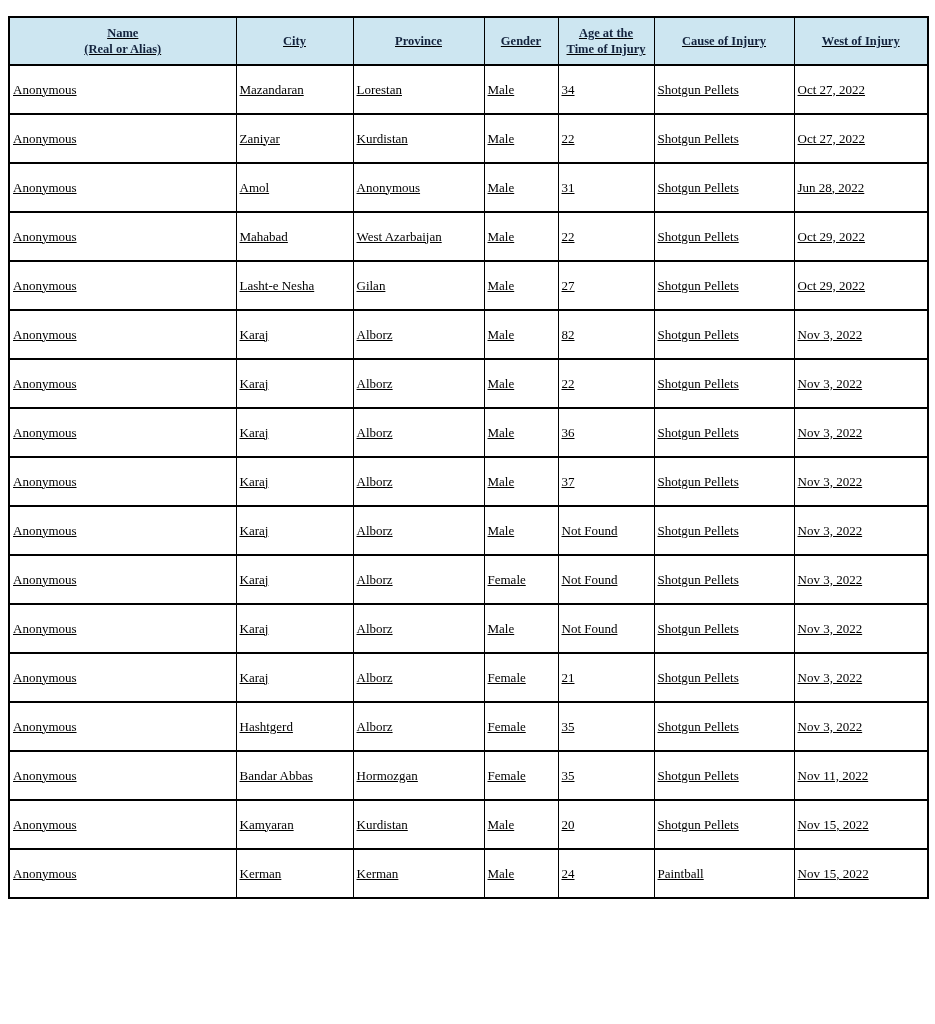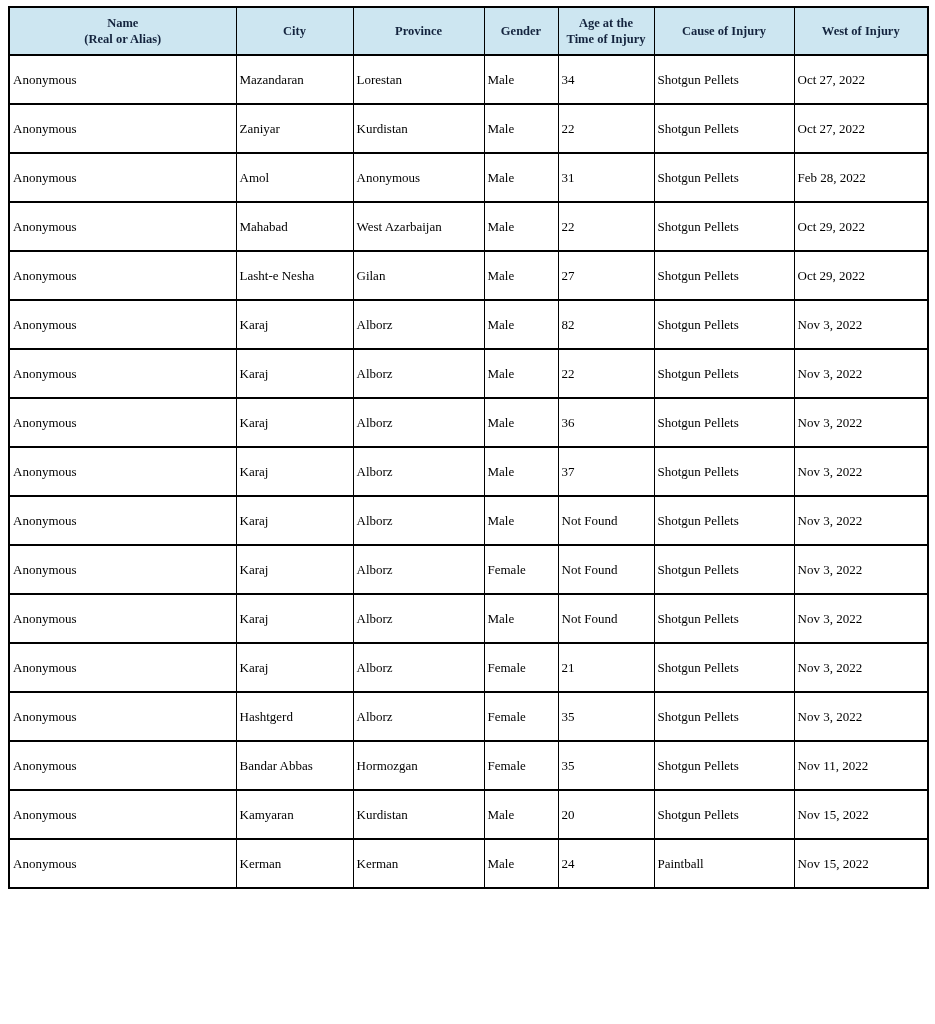--- a/index.html
+++ b/index.html
@@ -5,22 +5,23 @@
   html, body {
     margin: 0;
     padding: 0;
     background: #ffffff;
     width: 935px;
   }
   .page {
     box-sizing: border-box;
     width: 845px;
     height: 1024px;
-    padding: 6px 8px 12px 8px;
-    background: #ffffff;
+    padding: 16px 8px 12px 8px;
+    background: #ffffff;
+    text-decoration: underline;
   }
   table.records {
     border-collapse: collapse;
     table-layout: fixed;
     width: 919px;
     border: 2px solid var(--border-color, #000000);
     font-family: "Liberation Serif", serif;
     background: #ffffff;
   }
   table.records th {
@@ -96,21 +97,21 @@
           <td>Shotgun Pellets</td>
           <td>Oct 27, 2022</td>
         </tr>
         <tr>
           <td>Anonymous</td>
           <td>Amol</td>
           <td>Anonymous</td>
           <td>Male</td>
           <td>31</td>
           <td>Shotgun Pellets</td>
-          <td>Feb 28, 2022</td>
+          <td>Jun 28, 2022</td>
         </tr>
         <tr>
           <td>Anonymous</td>
           <td>Mahabad</td>
           <td>West Azarbaijan</td>
           <td>Male</td>
           <td>22</td>
           <td>Shotgun Pellets</td>
           <td>Oct 29, 2022</td>
         </tr>

